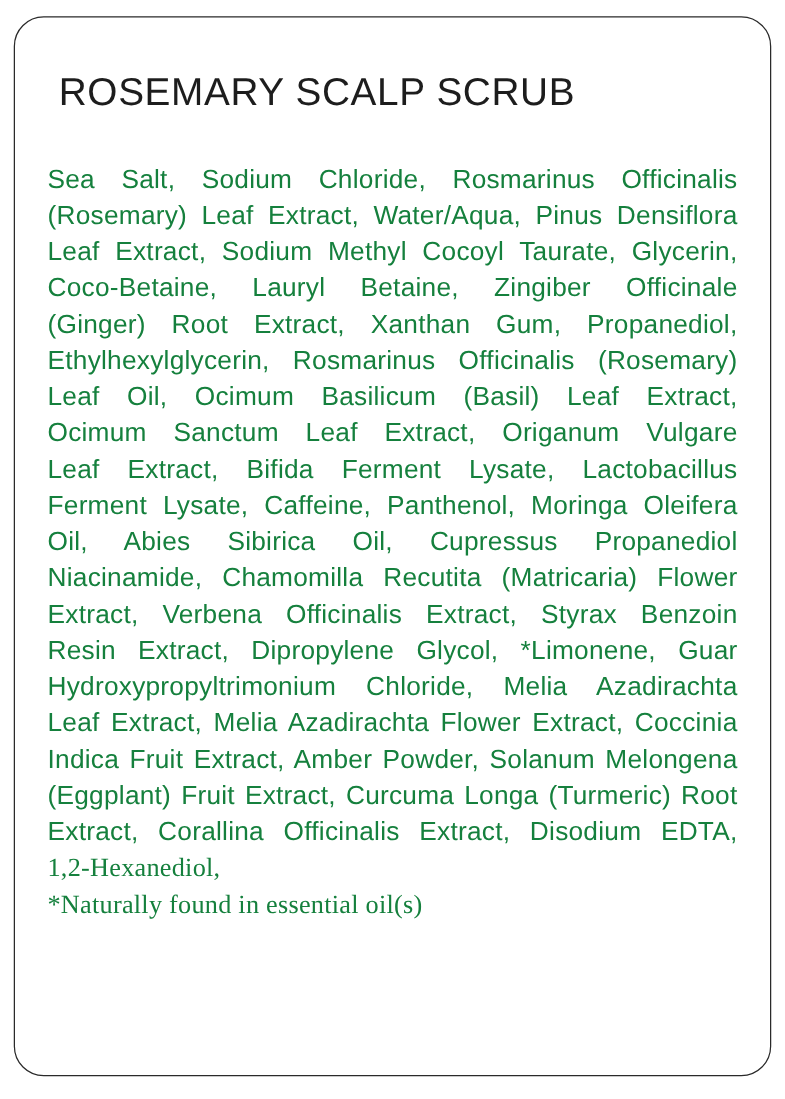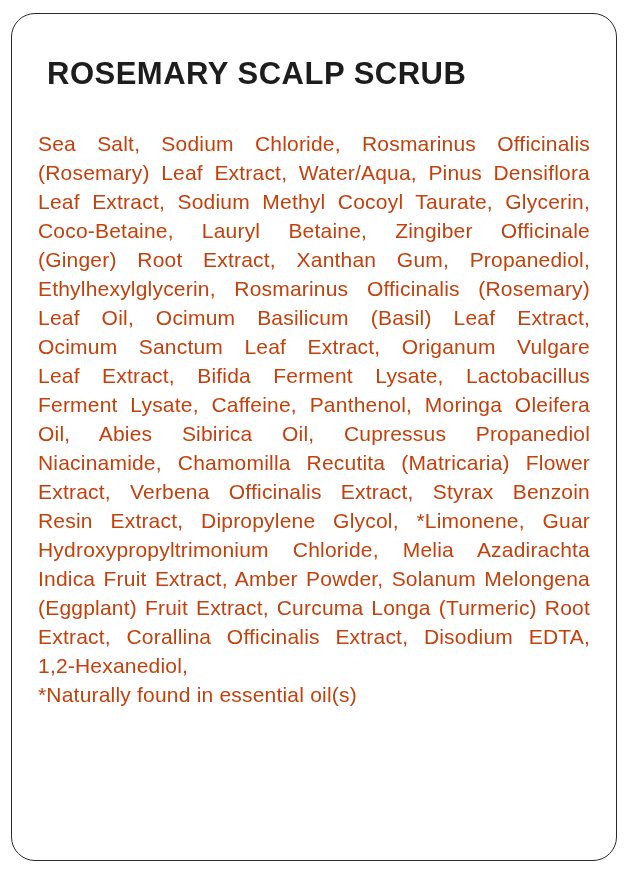--- a/index.html
+++ b/index.html
@@ -28,39 +28,40 @@
     border: 1.5px solid #2a2a2a;
     border-radius: 24px;
     padding: 42px 26px 0 26px;
     overflow: hidden;
   }
   .title {
     margin: 0 0 0 9px;
     color: #1d1d1d;
     font-size: 31px;
     line-height: 36px;
-    font-weight: 700;
+    font-weight: 400;
     letter-spacing: 0.5px;
   }
   .ingredients {
     margin-top: 37px;
-    color: #c2410c;
+    color: #15803d;
     font-weight: 400;
   }
   .line {
     font-size: 21px;
     line-height: 29px;
     letter-spacing: 0.2px;
     text-align: justify;
     text-align-last: justify;
     white-space: normal;
   }
   .line--plain {
     text-align: right;
     text-align-last: left;
+    font-family: Liberation Serif, serif;
   }
 </style>
 </head>
 <body>
 
 <div class="page">
   <div class="card">
     <h1 class="title">ROSEMARY SCALP SCRUB</h1>
     <div class="ingredients">
       <div class="line">Sea Salt, Sodium Chloride, Rosmarinus Officinalis</div>
@@ -71,20 +72,21 @@
       <div class="line">Ethylhexylglycerin, Rosmarinus Officinalis (Rosemary)</div>
       <div class="line">Leaf Oil, Ocimum Basilicum (Basil) Leaf Extract,</div>
       <div class="line">Ocimum Sanctum Leaf Extract, Origanum Vulgare</div>
       <div class="line">Leaf Extract, Bifida Ferment Lysate, Lactobacillus</div>
       <div class="line">Ferment Lysate, Caffeine, Panthenol, Moringa Oleifera</div>
       <div class="line">Oil, Abies Sibirica Oil, Cupressus Propanediol</div>
       <div class="line">Niacinamide, Chamomilla Recutita (Matricaria) Flower</div>
       <div class="line">Extract, Verbena Officinalis Extract, Styrax Benzoin</div>
       <div class="line">Resin Extract, Dipropylene Glycol, *Limonene, Guar</div>
       <div class="line">Hydroxypropyltrimonium Chloride, Melia Azadirachta</div>
+      <div class="line">Leaf Extract, Melia Azadirachta Flower Extract, Coccinia</div>
       <div class="line">Indica Fruit Extract, Amber Powder, Solanum Melongena</div>
       <div class="line">(Eggplant) Fruit Extract, Curcuma Longa (Turmeric) Root</div>
       <div class="line">Extract, Corallina Officinalis Extract, Disodium EDTA,</div>
       <div class="line line--plain">1,2-Hexanediol,</div>
       <div class="line line--plain">*Naturally found in essential oil(s)</div>
     </div>
   </div>
 </div>
 
 </body></html>

